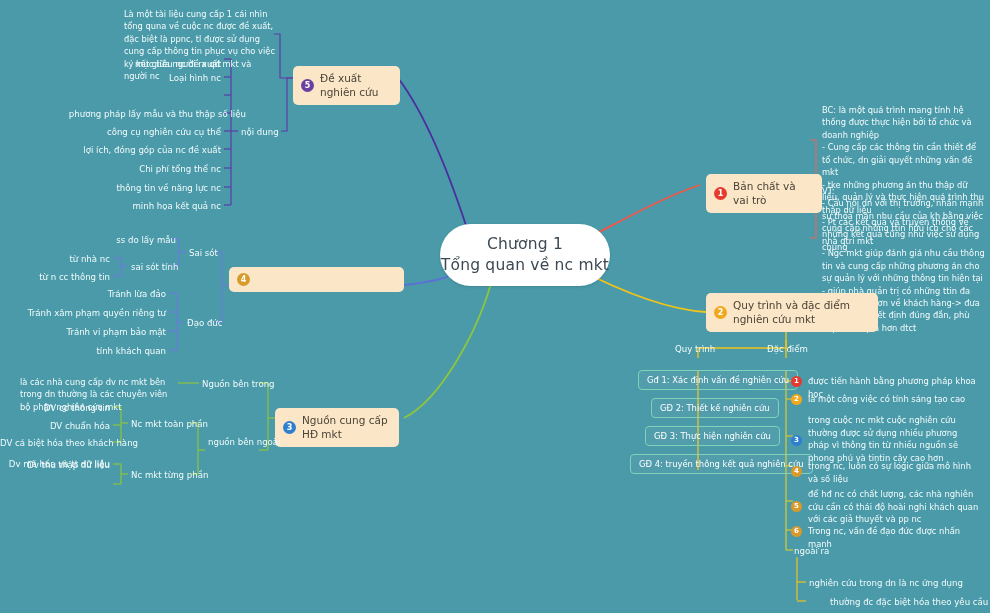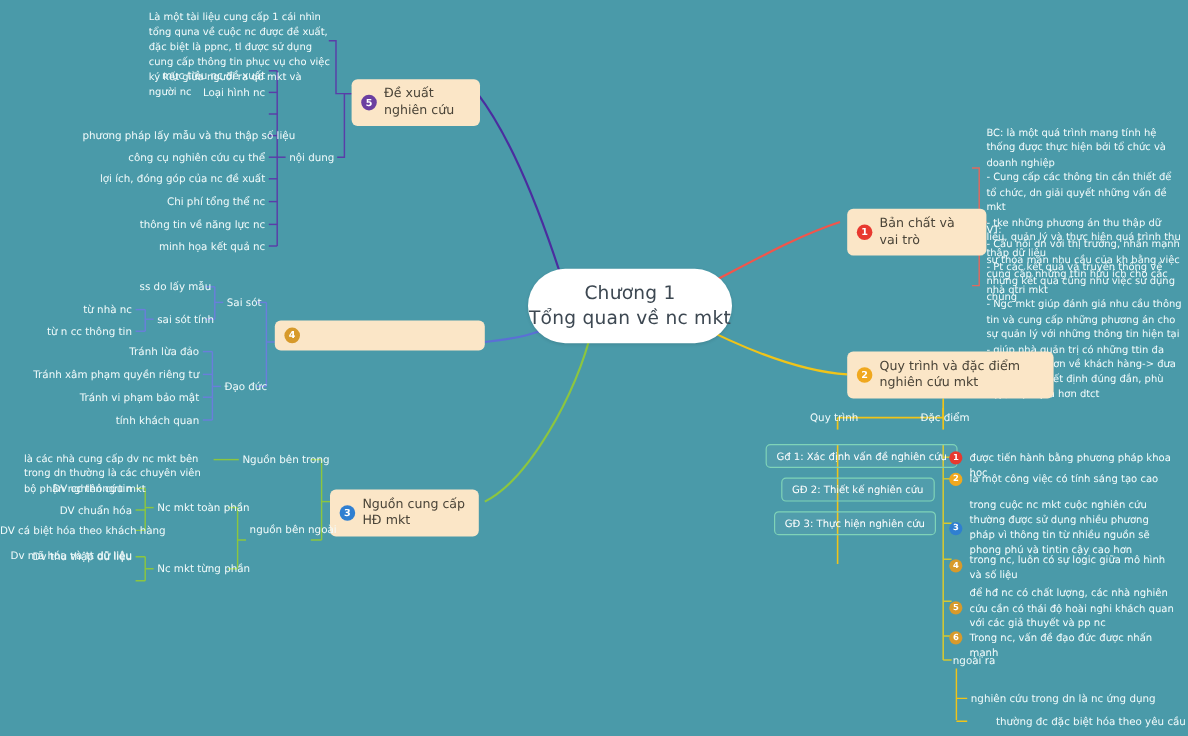--- a/index.html
+++ b/index.html
@@ -205,20 +205,21 @@
     <span class="badge" style="background:#f0a81e;">2</span>
     <span class="txt">Quy trình và đặc điểm nghiên cứu mkt</span>
   </div>
 
   <div class="lbl" style="left:675px;top:343px;">Quy trình</div>
   <div class="lbl" style="left:767px;top:343px;">Đặc điểm</div>
 
   <div class="stage" style="left:638px;top:370px;">Gđ 1: Xác định vấn đề nghiên cứu</div>
   <div class="stage" style="left:651px;top:398px;">GĐ 2: Thiết kế nghiên cứu</div>
   <div class="stage" style="left:645px;top:426px;">GĐ 3: Thực hiện nghiên cứu</div>
+  <div class="stage" style="left:630px;top:454px;">GĐ 4: truyền thông kết quả nghiên cứu</div>
 
   <div class="numrow" style="left:791px;top:375px;width:196px;">
     <span class="bdg" style="background:#e8392f;">1</span>
     <span class="t">được tiến hành bằng phương pháp khoa học</span>
   </div>
   <div class="numrow" style="left:791px;top:393px;width:196px;">
     <span class="bdg" style="background:#f0a81e;">2</span>
     <span class="t">là một công việc có tính sáng tạo cao</span>
   </div>
   <div class="numrow" style="left:791px;top:414px;width:190px;">

